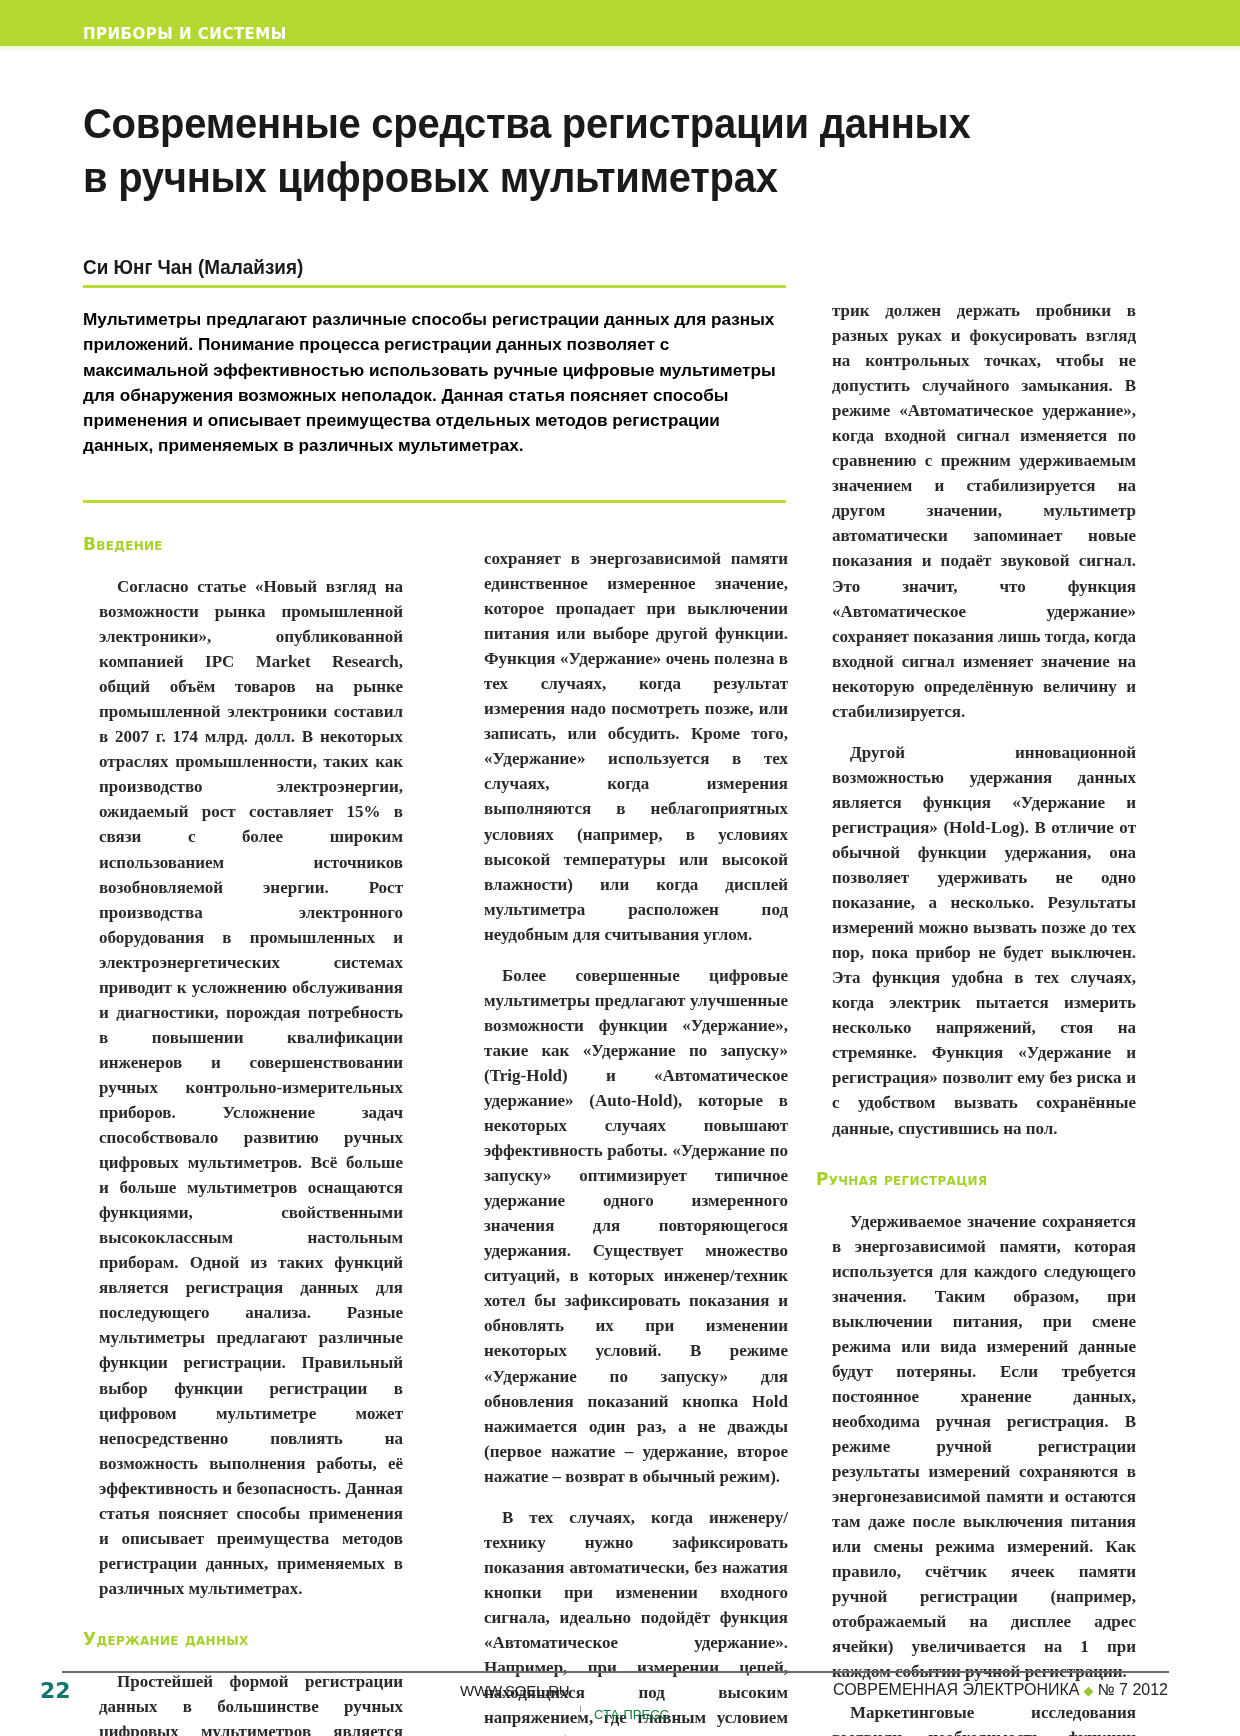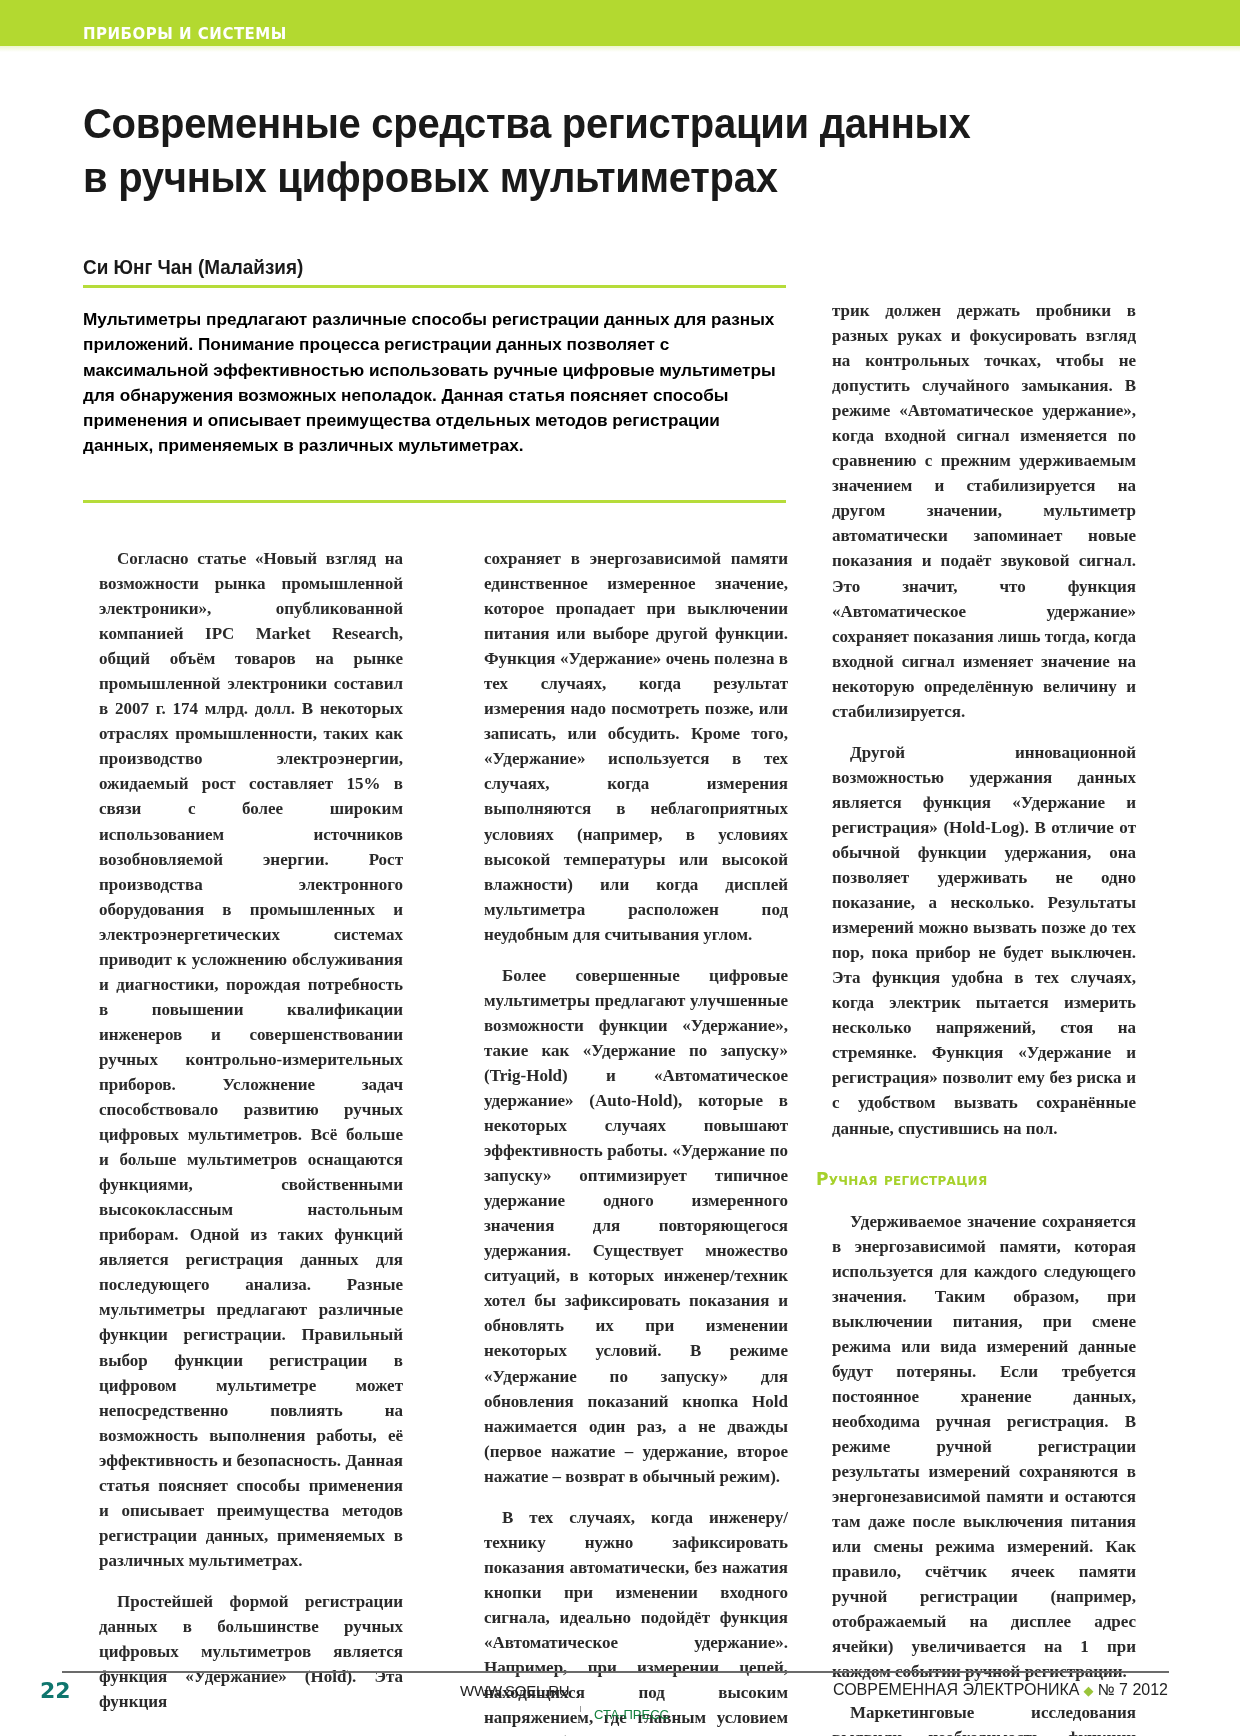--- a/index.html
+++ b/index.html
@@ -39,21 +39,23 @@
   <span>в ручных цифровых мультиметрах</span>
 </h1>
 
 <div class="author">Си Юнг Чан (Малайзия)</div>
 
 <div class="rule-green" style="top:285px;"></div>
 <p class="lead">Мультиметры предлагают различные способы регистрации данных для разных приложений. Понимание процесса регистрации данных позволяет с максимальной эффективностью использовать ручные цифровые мультиметры для обнаружения возможных неполадок. Данная статья поясняет способы применения и описывает преимущества отдельных методов регистрации данных, применяемых в различных мультиметрах.</p>
 <div class="rule-green" style="top:500px;"></div>
 
 <div class="col col1">
+  <h2>Введение</h2>
   <p>Согласно статье «Новый взгляд на возможности рынка промышленной электроники», опубликованной компанией IPC Market Research, общий объём товаров на рынке промышленной электроники составил в 2007 г. 174 млрд. долл. В некоторых отраслях промышленности, таких как производство электроэнергии, ожидаемый рост составляет 15% в связи с более широким использованием источников возобновляемой энергии. Рост производства электронного оборудования в промышленных и электроэнергетических системах приводит к усложнению обслуживания и диагностики, порождая потребность в повышении квалификации инженеров и совершенствовании ручных контрольно-измерительных приборов. Усложнение задач способствовало развитию ручных цифровых мультиметров. Всё больше и больше мультиметров оснащаются функциями, свойственными высококлассным настольным приборам. Одной из таких функций является регистрация данных для последующего анализа. Разные мультиметры предлагают различные функции регистрации. Правильный выбор функции регистрации в цифровом мультиметре может непосредственно повлиять на возможность выполнения работы, её эффективность и безопасность. Данная статья поясняет способы применения и описывает преимущества методов регистрации данных, применяемых в различных мультиметрах.</p>
+  <h2 class="spaced">Удержание данных</h2>
   <p>Простейшей формой регистрации данных в большинстве ручных цифровых мультиметров является функция «Удержание» (Hold). Эта функция</p>
 </div>
 
 <div class="col col2">
   <p class="noindent">сохраняет в энергозависимой памяти единственное измеренное значение, которое пропадает при выключении питания или выборе другой функции. Функция «Удержание» очень полезна в тех случаях, когда результат измерения надо посмотреть позже, или записать, или обсудить. Кроме того, «Удержание» используется в тех случаях, когда измерения выполняются в неблагоприятных условиях (например, в условиях высокой температуры или высокой влажности) или когда дисплей мультиметра расположен под неудобным для считывания углом.</p>
   <p>Более совершенные цифровые мультиметры предлагают улучшенные возможности функции «Удержание», такие как «Удержание по запуску» (Trig-Hold) и «Автоматическое удержание» (Auto-Hold), которые в некоторых случаях повышают эффективность работы. «Удержание по запуску» оптимизирует типичное удержание одного измеренного значения для повторяющегося удержания. Существует множество ситуаций, в которых инженер/техник хотел бы зафиксировать показания и обновлять их при изменении некоторых условий. В режиме «Удержание по запуску» для обновления показаний кнопка Hold нажимается один раз, а не дважды (первое нажатие – удержание, второе нажатие – возврат в обычный режим).</p>
   <p>В тех случаях, когда инженеру/технику нужно зафиксировать показания автоматически, без нажатия кнопки при изменении входного сигнала, идеально подойдёт функция «Автоматическое удержание». Например, при измерении цепей, находящихся под высоким напряжением, где главным условием является безопасность, элек-</p>
 </div>
 
 <div class="col col3">

